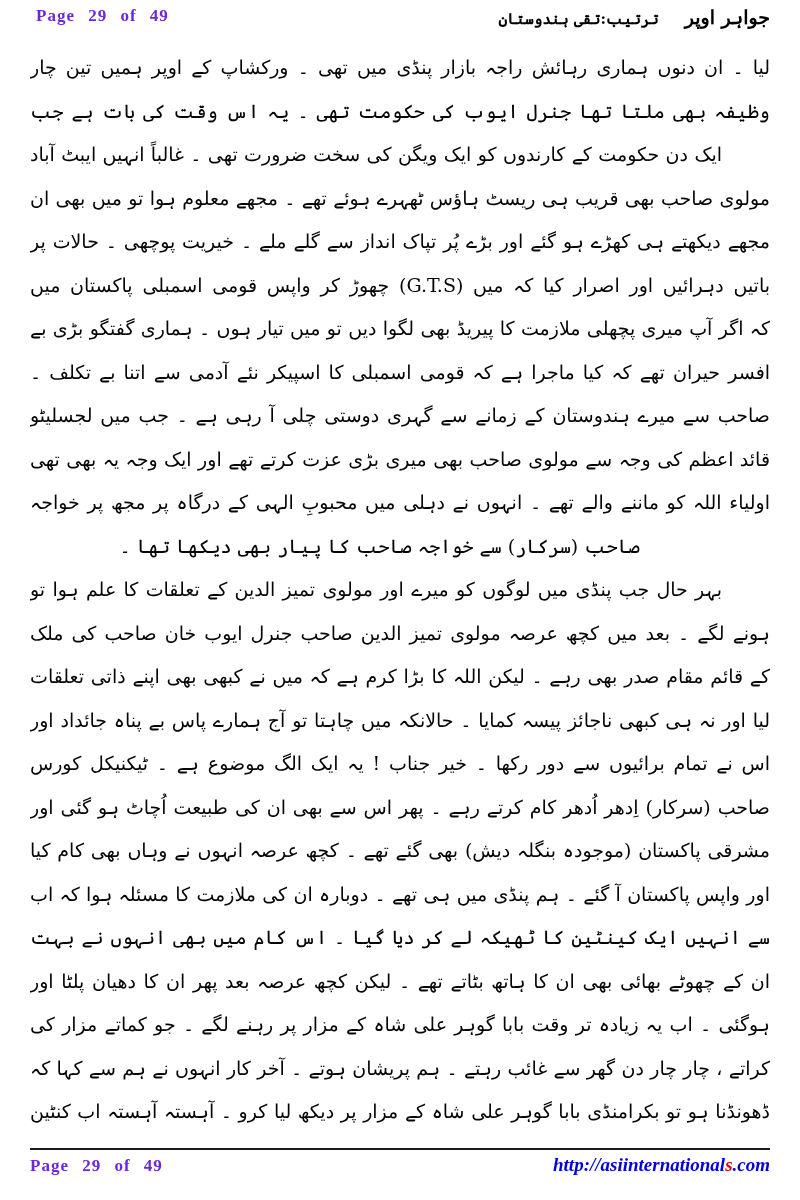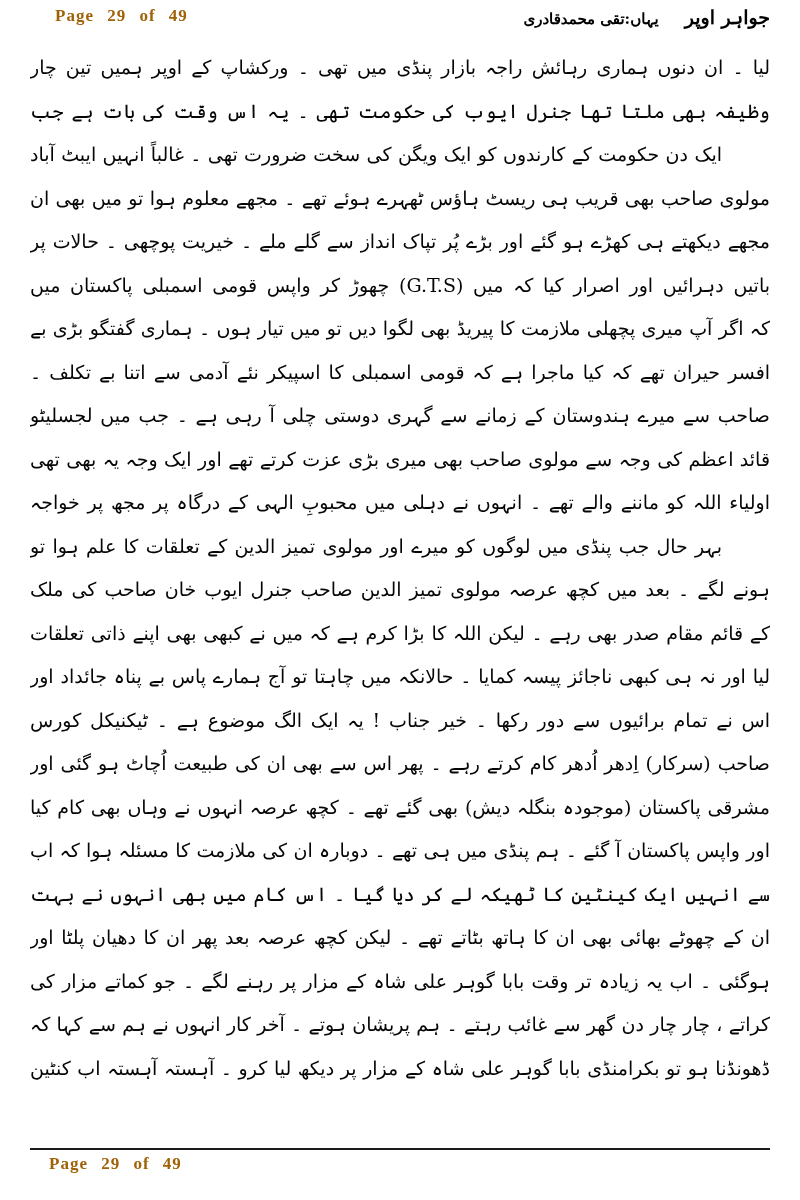--- a/index.html
+++ b/index.html
@@ -11,21 +11,21 @@
     font-family:"Liberation Serif", serif;
     overflow:hidden;
   }
   
   .header{
     position:absolute;top:6px;left:36px;right:30px;
     display:flex;justify-content:space-between;align-items:flex-start;
   }
   .page-label{
     font-weight:bold;font-size:17px;letter-spacing:1px;
-    word-spacing:8px;color:#a16207;margin-left:19px;
+    word-spacing:8px;color:#6d28d9;
   }
   .urdu-header{
     direction:rtl;
     font-size:19px;font-weight:bold;
     font-family:"DejaVu Serif", serif;
     display:flex;gap:26px;align-items:baseline;
   }
   .urdu-header .compiler{font-size:15px;font-weight:bold;}
   
   .body{
@@ -68,41 +68,42 @@
 </style>
 </head>
 <body>
 
 <div class="page">
 
   <header class="header">
     <div class="page-label">Page 29 of 49</div>
     <div class="urdu-header">
       <span>جواہر اوپر</span>
-      <span class="compiler">یہاں:تقی محمدقادری</span>
+      <span class="compiler">ترتیب:تقی ہندوستان</span>
     </div>
   </header>
 
   <main class="body">
 
     <div class="para">
       <div class="line">لیا ۔ ان دنوں ہماری رہائش راجہ بازار پنڈی میں تھی ۔ ورکشاپ کے اوپر ہمیں تین چار کمروں کا بہترین مکان ملا ہوا تھا ۔ انہیں</div>
       <div class="line short">وظیفہ بھی ملتا تھا جنرل ایوب کی حکومت تھی ۔ یہ اس وقت کی بات ہے جب قومی اسمبلی کے اسپیکر مولوی تمیز الدین تھے ۔</div>
     </div>
 
     <div class="para">
       <div class="line indent">ایک دن حکومت کے کارندوں کو ایک ویگن کی سخت ضرورت تھی ۔ غالباً انہیں ایبٹ آباد جانا تھا ۔ مولوی تمیز الدین کے ساتھ</div>
       <div class="line">مولوی صاحب بھی قریب ہی ریسٹ ہاؤس ٹھہرے ہوئے تھے ۔ مجھے معلوم ہوا تو میں بھی ان سے ملاقات کے لیے پہنچ گیا ۔ وہ</div>
       <div class="line">مجھے دیکھتے ہی کھڑے ہو گئے اور بڑے پُر تپاک انداز سے گلے ملے ۔ خیریت پوچھی ۔ حالات پر گفتگو کرتے رہے ۔ کچھ پچھلی</div>
       <div class="line">باتیں دہرائیں اور اصرار کیا کہ میں (G.T.S) چھوڑ کر واپس قومی اسمبلی پاکستان میں نوکری کر لوں ۔ لیکن میں نے ایک شرط رکھی</div>
       <div class="line">کہ اگر آپ میری پچھلی ملازمت کا پیریڈ بھی لگوا دیں تو میں تیار ہوں ۔ ہماری گفتگو بڑی بے تکلفانہ تھی ۔ لہذا وہاں بڑے بڑے</div>
       <div class="line">افسر حیران تھے کہ کیا ماجرا ہے کہ قومی اسمبلی کا اسپیکر نئے آدمی سے اتنا بے تکلف ۔ لیکن وہاں موجود لوگوں کو علم نہ تھا کہ مولوی</div>
       <div class="line">صاحب سے میرے ہندوستان کے زمانے سے گہری دوستی چلی آ رہی ہے ۔ جب میں لجسلیٹو اسمبلی ہندوستان میں ملازم تھا تو</div>
       <div class="line">قائد اعظم کی وجہ سے مولوی صاحب بھی میری بڑی عزت کرتے تھے اور ایک وجہ یہ بھی تھی کہ مولوی تمیز الدین صاحب خود بھی</div>
       <div class="line">اولیاء اللہ کو ماننے والے تھے ۔ انہوں نے دہلی میں محبوبِ الہی کے درگاہ پر مجھ پر خواجہ حسن نظامی کی شفقت اور شاہ</div>
+      <div class="line end-inset">صاحب (سرکار) سے خواجہ صاحب کا پیار بھی دیکھا تھا ۔</div>
     </div>
 
     <div class="para">
       <div class="line indent">بہر حال جب پنڈی میں لوگوں کو میرے اور مولوی تمیز الدین کے تعلقات کا علم ہوا تو بڑے بڑے لوگ میرے آگے پیچھے</div>
       <div class="line">ہونے لگے ۔ بعد میں کچھ عرصہ مولوی تمیز الدین صاحب جنرل ایوب خان صاحب کی ملک سے غیر موجودگی کے سبب پاکستان</div>
       <div class="line">کے قائم مقام صدر بھی رہے ۔ لیکن اللہ کا بڑا کرم ہے کہ میں نے کبھی بھی اپنے ذاتی تعلقات کی وجہ سے کسی سے بھی کوئی ناجائز نہیں</div>
       <div class="line">لیا اور نہ ہی کبھی ناجائز پیسہ کمایا ۔ حالانکہ میں چاہتا تو آج ہمارے پاس بے پناہ جائداد اور دولت ہوتی لیکن اللہ کا احسان ہے کہ</div>
       <div class="line">اس نے تمام برائیوں سے دور رکھا ۔ خیر جناب ! یہ ایک الگ موضوع ہے ۔ ٹیکنیکل کورس مکمل کرنے کے بعد کچھ عرصہ تو شاہ</div>
       <div class="line">صاحب (سرکار) اِدھر اُدھر کام کرتے رہے ۔ پھر اس سے بھی ان کی طبیعت اُچاٹ ہو گئی اور ملک سے باہر چلے گئے ۔ ایران اور</div>
       <div class="line">مشرقی پاکستان (موجودہ بنگلہ دیش) بھی گئے تھے ۔ کچھ عرصہ انہوں نے وہاں بھی کام کیا تھا ۔ لیکن وہاں بھی زیادہ عرصہ نہ رہ سکے</div>
@@ -113,16 +114,17 @@
       <div class="line">کراتے ، چار چار دن گھر سے غائب رہتے ۔ ہم پریشان ہوتے ۔ آخر کار انہوں نے ہم سے کہا کہ پریشان نہ ہوا کریں ۔ اگر مجھ</div>
       <div class="line">ڈھونڈنا ہو تو بکرامنڈی بابا گوہر علی شاہ کے مزار پر دیکھ لیا کرو ۔ آہستہ آہستہ اب کنٹین بھی ٹھپ ہونے لگی تھی اور ان کا رجحان گاؤں</div>
     </div>
 
   </main>
 
   <footer class="footer">
     <div class="rule"></div>
     <div class="footer-row">
       <div class="page-label">Page 29 of 49</div>
+      <div class="url"><span>http://asiinternational</span><span class="accent">s</span><span>.com</span></div>
     </div>
   </footer>
 
 </div>
 
 </body></html>

